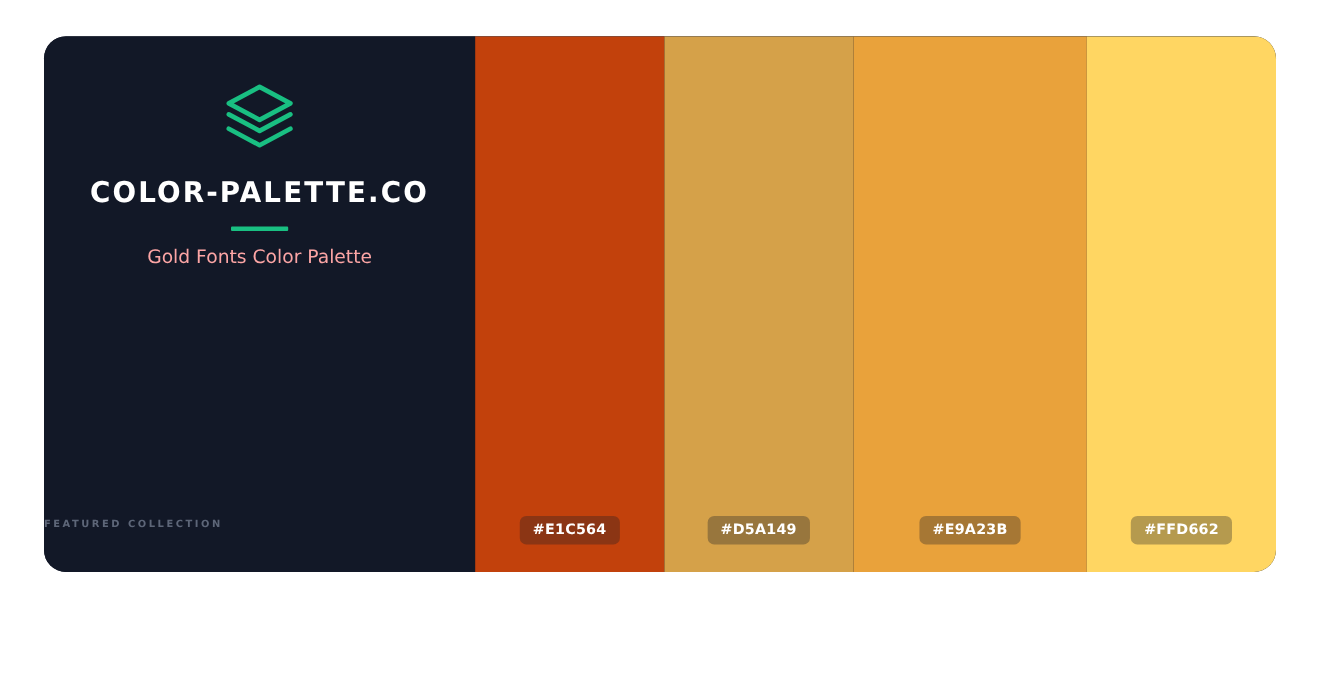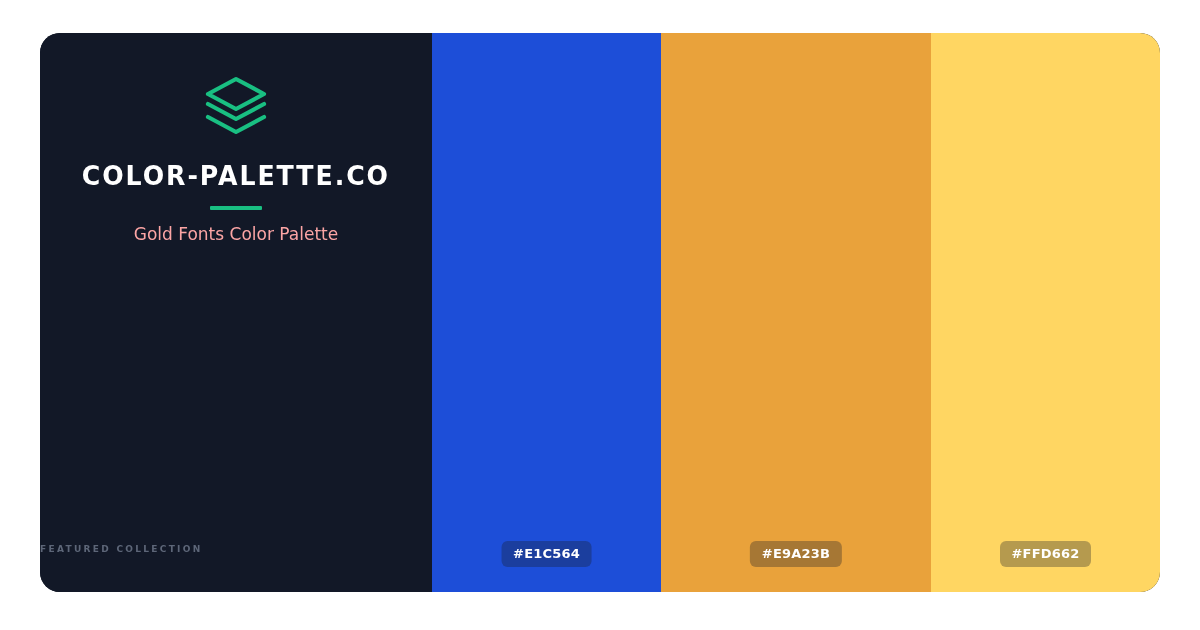--- a/index.html
+++ b/index.html
@@ -20,21 +20,21 @@
     height: 630px;
     background: #ffffff;
   }
 
   
   .card {
     position: absolute;
     left: 40px;
     top: 33px;
     width: 1120px;
-    height: 559px;
+    height: 487px;
     border-radius: 20px;
     overflow: hidden;
     display: flex;
     flex-direction: row;
     background: #121827;
   }
 
   
   .brand-panel {
     position: relative;
@@ -159,24 +159,27 @@
         <div class="brand-rule"></div>
 
         <div class="brand-subtitle">Gold Fonts Color Palette</div>
       </div>
 
       <div class="brand-footer">FEATURED COLLECTION</div>
     </div>
 
     <div class="swatches">
 
-      <div class="swatch" style="background: #1d4ed8;">
+      <div class="swatch" style="background: #c2410c;">
         <div class="swatch-chip">#E1C564</div>
       </div>
 
+      <div class="swatch" style="background: rgb(213, 161, 73);">
+        <div class="swatch-chip">#D5A149</div>
+      </div>
 
 
       <div class="swatch" style="background: rgb(233, 162, 59); padding-left: 41px;">
         <div class="swatch-chip">#E9A23B</div>
       </div>
 
       <div class="swatch" style="background: rgb(255, 214, 98);">
         <div class="swatch-chip">#FFD662</div>
       </div>
 

